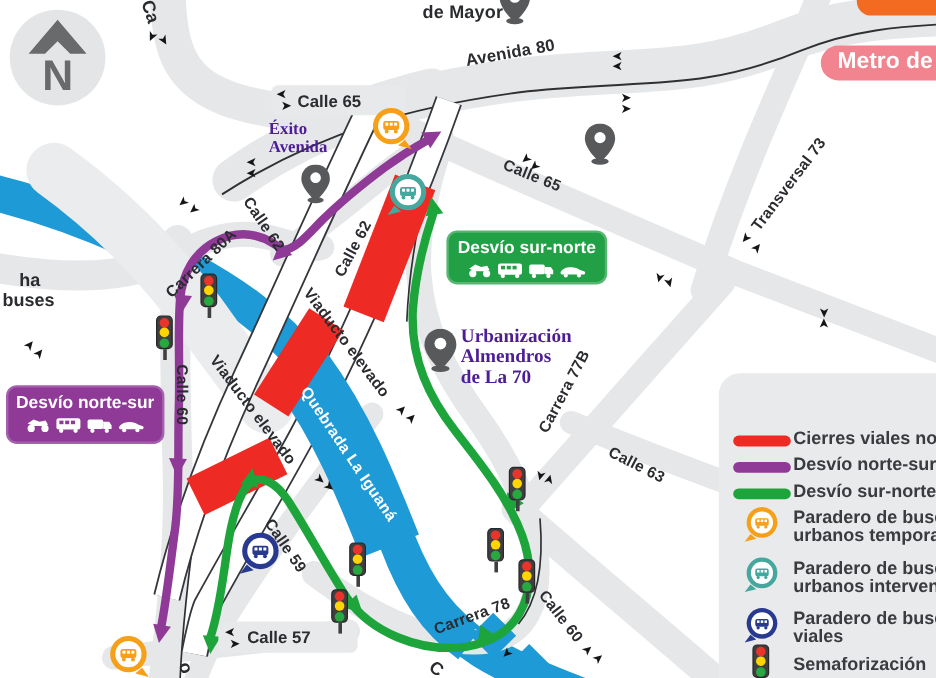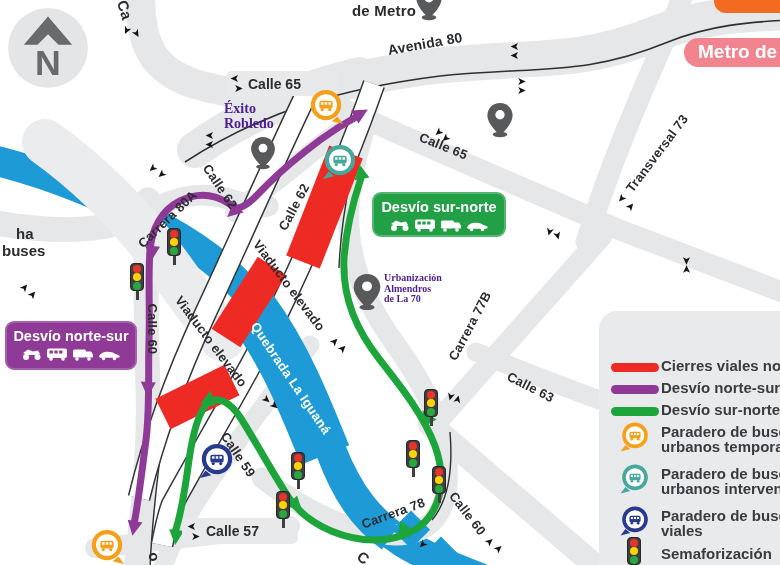--- a/index.html
+++ b/index.html
@@ -133,21 +133,21 @@
       <text x="40" y="66" text-anchor="middle" font-family="Liberation Sans, sans-serif" font-size="34" font-weight="900" fill="#696a6c">N</text>
     </svg>
   </div>
 
   <div id="orange-corner"></div>
   <div id="metro-pill">Metro de</div>
 
   <div class="street" style="left:388px;top:42px;transform:rotate(-10deg);font-size:14px">Avenida 80</div>
   <div class="street" style="left:420px;top:129px;transform:rotate(22deg)">Calle 65</div>
   <div class="street" style="left:629px;top:183px;transform:rotate(-53deg)">Transversal 73</div>
-  <div class="street" style="left:352px;top:2px;font-size:15px">de Metro</div>
+  <div class="street" style="left:352px;top:2px;font-size:15px">de Mayor</div>
   <div class="street" style="left:140px;top:238px;transform:rotate(-44deg)">Carrera 80A</div>
   <div class="street" style="left:206px;top:158px;transform:rotate(56deg)">Calle 62</div>
   <div class="street" style="left:282px;top:222px;transform:rotate(-62deg)">Calle 62</div>
   <div class="street" style="left:152px;top:296px;transform:rotate(90deg)">Calle 60</div>
   <div class="street" style="left:256px;top:234px;transform:rotate(53deg)">Viaducto elevado</div>
   <div class="street" style="left:178px;top:290px;transform:rotate(53deg)">Viaducto elevado</div>
   <div class="street" style="left:224px;top:426px;transform:rotate(56deg)">Calle 59</div>
   <div class="street" style="left:362px;top:517px;transform:rotate(-20deg)">Carrera 78</div>
   <div class="street" style="left:452px;top:486px;transform:rotate(52deg)">Calle 60</div>
   <div class="street" style="left:508px;top:368px;transform:rotate(27deg)">Calle 63</div>
@@ -166,35 +166,35 @@
     <span class="txt">Calle 65</span>
   </div>
   <div class="pill" style="left:182px;top:518px;width:92px;height:26px;padding-left:24px">
     <span class="arr" style="left:5px;top:3px;transform:rotate(180deg)">➤</span>
     <span class="arr" style="left:9px;top:13px">➤</span>
     <span class="txt">Calle 57</span>
   </div>
 
   <div class="lmk" style="left:224px;top:102px;width:82px;font-size:14px">
     <div>Éxito</div>
-    <div>Robledo</div>
+    <div>Avenida</div>
   </div>
   <svg class="abs" style="left:250px;top:137px;z-index:22" width="26" height="34" viewBox="0 0 30 40">
     <ellipse cx="15" cy="35" rx="8" ry="3" fill="#58595b"></ellipse>
     <path d="M15 0 C7 0 1 6 1 14 C1 24 15 36 15 36 C15 36 29 24 29 14 C29 6 23 0 15 0 Z" fill="#58595b"></path>
     <circle cx="15" cy="13" r="5.2" fill="#fff"></circle>
   </svg>
 
   <svg class="abs" style="left:486px;top:103px;z-index:22" width="28" height="36" viewBox="0 0 30 40">
     <ellipse cx="15" cy="35" rx="8" ry="3" fill="#58595b"></ellipse>
     <path d="M15 0 C7 0 1 6 1 14 C1 24 15 36 15 36 C15 36 29 24 29 14 C29 6 23 0 15 0 Z" fill="#58595b"></path>
     <circle cx="15" cy="13" r="5.2" fill="#fff"></circle>
   </svg>
 
-  <div class="lmk" style="left:384px;top:273px;width:100px;font-size:10px">
+  <div class="lmk" style="left:384px;top:273px;width:100px;font-size:16px">
     <div>Urbanización</div>
     <div>Almendros</div>
     <div>de La 70</div>
   </div>
   <svg class="abs" style="left:352px;top:274px;z-index:22" width="30" height="38" viewBox="0 0 30 40">
     <ellipse cx="15" cy="35" rx="8" ry="3" fill="#58595b"></ellipse>
     <path d="M15 0 C7 0 1 6 1 14 C1 24 15 36 15 36 C15 36 29 24 29 14 C29 6 23 0 15 0 Z" fill="#58595b"></path>
     <circle cx="15" cy="13" r="5.2" fill="#fff"></circle>
   </svg>
 

